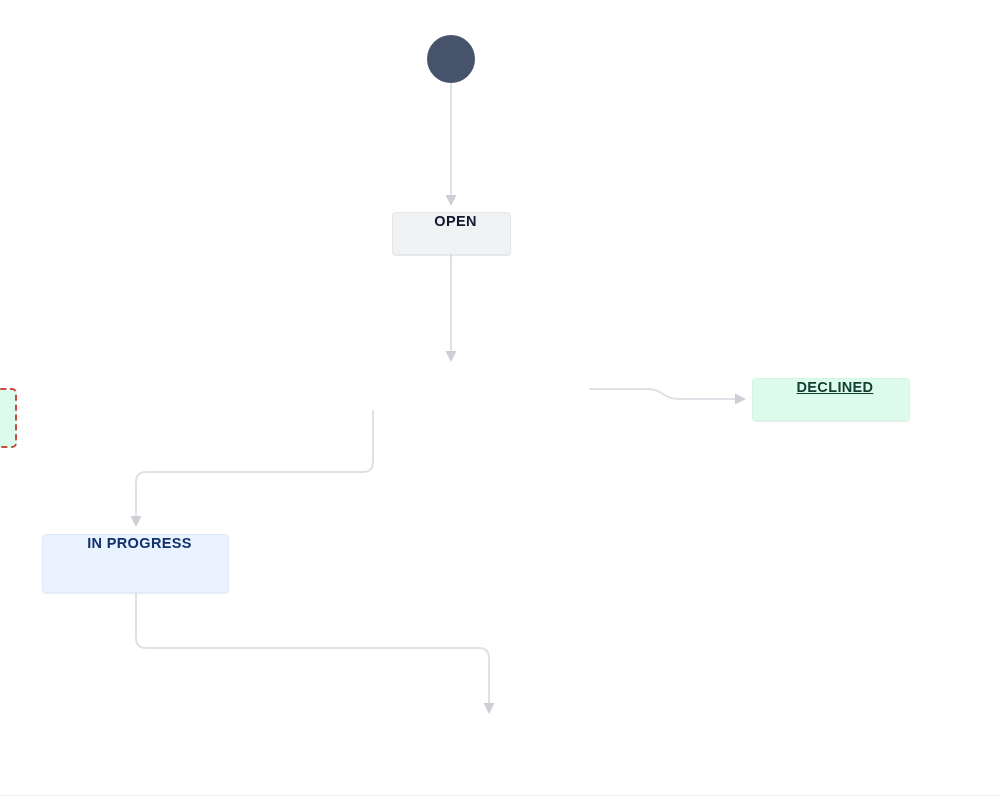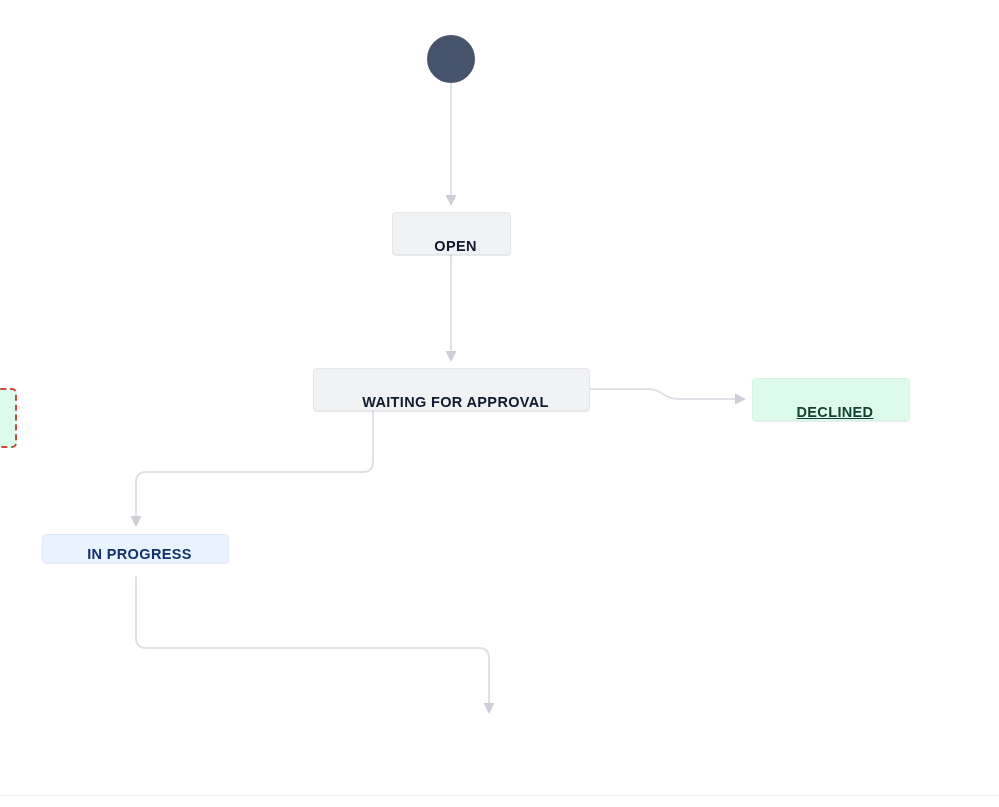--- a/index.html
+++ b/index.html
@@ -23,21 +23,21 @@
     left: 0;
     top: 0;
     width: 999px;
     height: 807px;
     pointer-events: none;
   }
   .node {
     position: absolute;
     box-sizing: border-box;
     display: flex;
-    align-items: flex-end;
+    align-items: flex-start;
     justify-content: center;
     border-radius: 4px;
     font-size: 14.5px;
     font-weight: bold;
     letter-spacing: 0.35px;
     white-space: nowrap;
     user-select: none;
     padding-left: 8px;
   }
   .node-status-neutral {
@@ -97,28 +97,25 @@
     </svg>
 
   <div class="start-node" style="left: 427px; top: 35px; width: 48px; height: 48px; background: rgb(70, 83, 107);"></div>
 
   <div class="node node-selected-clipped" style="left: -44px; top: 388px; width: 61px; height: 60px; background: rgb(221, 251, 237); border-color: rgb(201, 73, 60);"></div>
 
   <div class="node node-status-neutral" style="left: 392px; top: 212px; width: 119px; height: 43px; background: rgb(241, 242, 244); color: rgb(17, 26, 46);">
     <span>OPEN</span>
   </div>
 
-  <div class="node node-status-neutral" style="left: 313px; top: 368px; width: 277px; height: 43px; background: rgb(241, 242, 244); color: rgb(17, 26, 46);">
-    <span>WAITING FOR APPROVAL</span>
-  </div>
 
   <div class="node node-status-green" style="left: 752px; top: 378px; width: 158px; height: 43px; background: rgb(221, 251, 237); color: rgb(18, 63, 49);">
     <span>DECLINED</span>
   </div>
 
-  <div class="node node-status-blue" style="left: 42px; top: 534px; width: 187px; height: 29px; background: rgb(233, 242, 255); color: rgb(18, 50, 107);">
+  <div class="node node-status-blue" style="left: 42px; top: 534px; width: 187px; height: 59px; background: rgb(233, 242, 255); color: rgb(18, 50, 107);">
     <span>IN PROGRESS</span>
   </div>
 
 
   <div class="bottom-divider" style="top: 795px; background: rgb(236, 238, 241);"></div>
 
 </div>
 
 </body></html>

